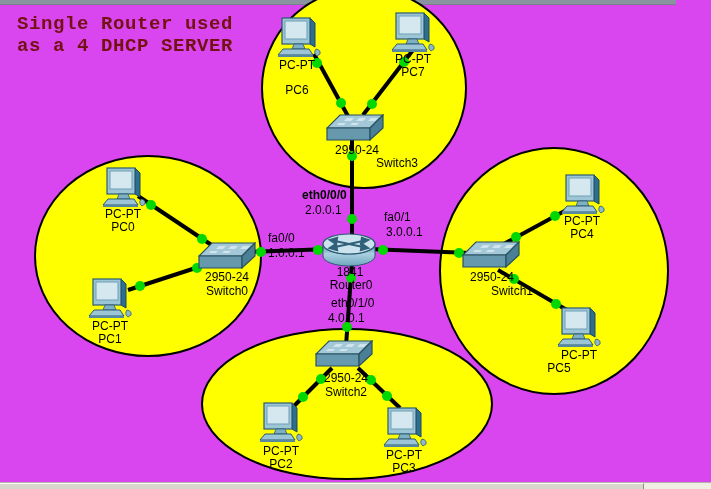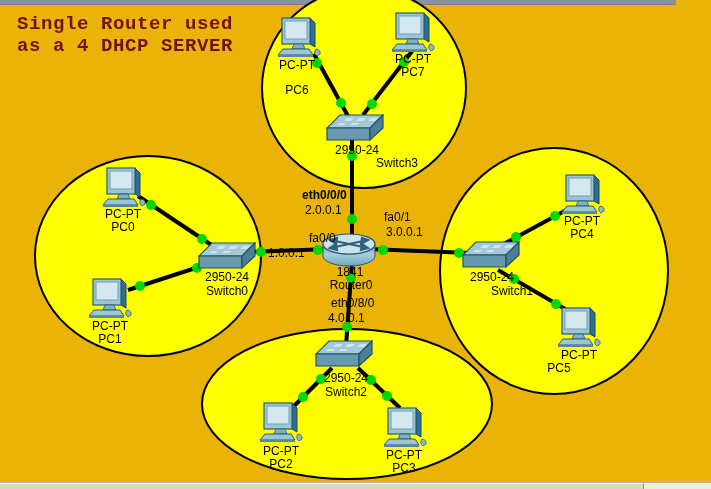--- a/index.html
+++ b/index.html
@@ -1,17 +1,17 @@
 <!DOCTYPE html>
 <html><head>
 <meta charset="utf-8">
 <style>
   html,body { margin:0; padding:0; background:#fff; }
   .screen {
-    position:relative; width:711px; height:489px; background:#eab308;
+    position:relative; width:711px; height:489px; background:#d946ef;
     overflow:hidden; font-family:"Liberation Sans", sans-serif;
   }
   .top-edge {
     position:absolute; left:0; top:0; width:676px; height:5px;
     background:#8a93a0; border-bottom:1px solid #77808c; box-sizing:border-box;
   }
   .scene { position:absolute; left:0; top:0; }
   .title {
     position:absolute; left:17px; top:13px;
     font-family:"Liberation Mono", monospace; font-weight:bold;
@@ -148,27 +148,27 @@
   </svg>
 
   <div class="title">
     <div>Single Router used</div>
     <div>as a 4 DHCP SERVER</div>
   </div>
 
   <div class="dev-label" style="left:350px; top:266px;">1841</div>
   <div class="dev-label" style="left:351px; top:279px;">Router0</div>
 
-  <div class="port-label" style="left:268px; top:232px;margin-left:41px;">fa0/0</div>
+  <div class="port-label" style="left:268px; top:232px;">fa0/0</div>
   <div class="port-label" style="left:268px; top:247px;">1.0.0.1</div>
   <div class="port-label" style="left:302px; top:189px;font-weight:bold;">eth0/0/0</div>
   <div class="port-label" style="left:305px; top:204px;">2.0.0.1</div>
   <div class="port-label" style="left:384px; top:211px;">fa0/1</div>
   <div class="port-label" style="left:386px; top:226px;">3.0.0.1</div>
-  <div class="port-label" style="left:331px; top:297px;">eth0/8/0</div>
+  <div class="port-label" style="left:331px; top:297px;">eth0/1/0</div>
   <div class="port-label" style="left:328px; top:312px;">4.0.0.1</div>
 
   <div class="dev-label" style="left:227px; top:271px;">2950-24</div>
   <div class="dev-label" style="left:227px; top:285px;">Switch0</div>
   <div class="dev-label" style="left:492px; top:271px;">2950-24</div>
   <div class="dev-label" style="left:492px; top:285px;margin-left:20px;">Switch1</div>
   <div class="dev-label" style="left:346px; top:372px;">2950-24</div>
   <div class="dev-label" style="left:346px; top:386px;">Switch2</div>
   <div class="dev-label" style="left:357px; top:144px;">2950-24</div>
   <div class="dev-label" style="left:357px; top:157px;margin-left:40px;">Switch3</div>

